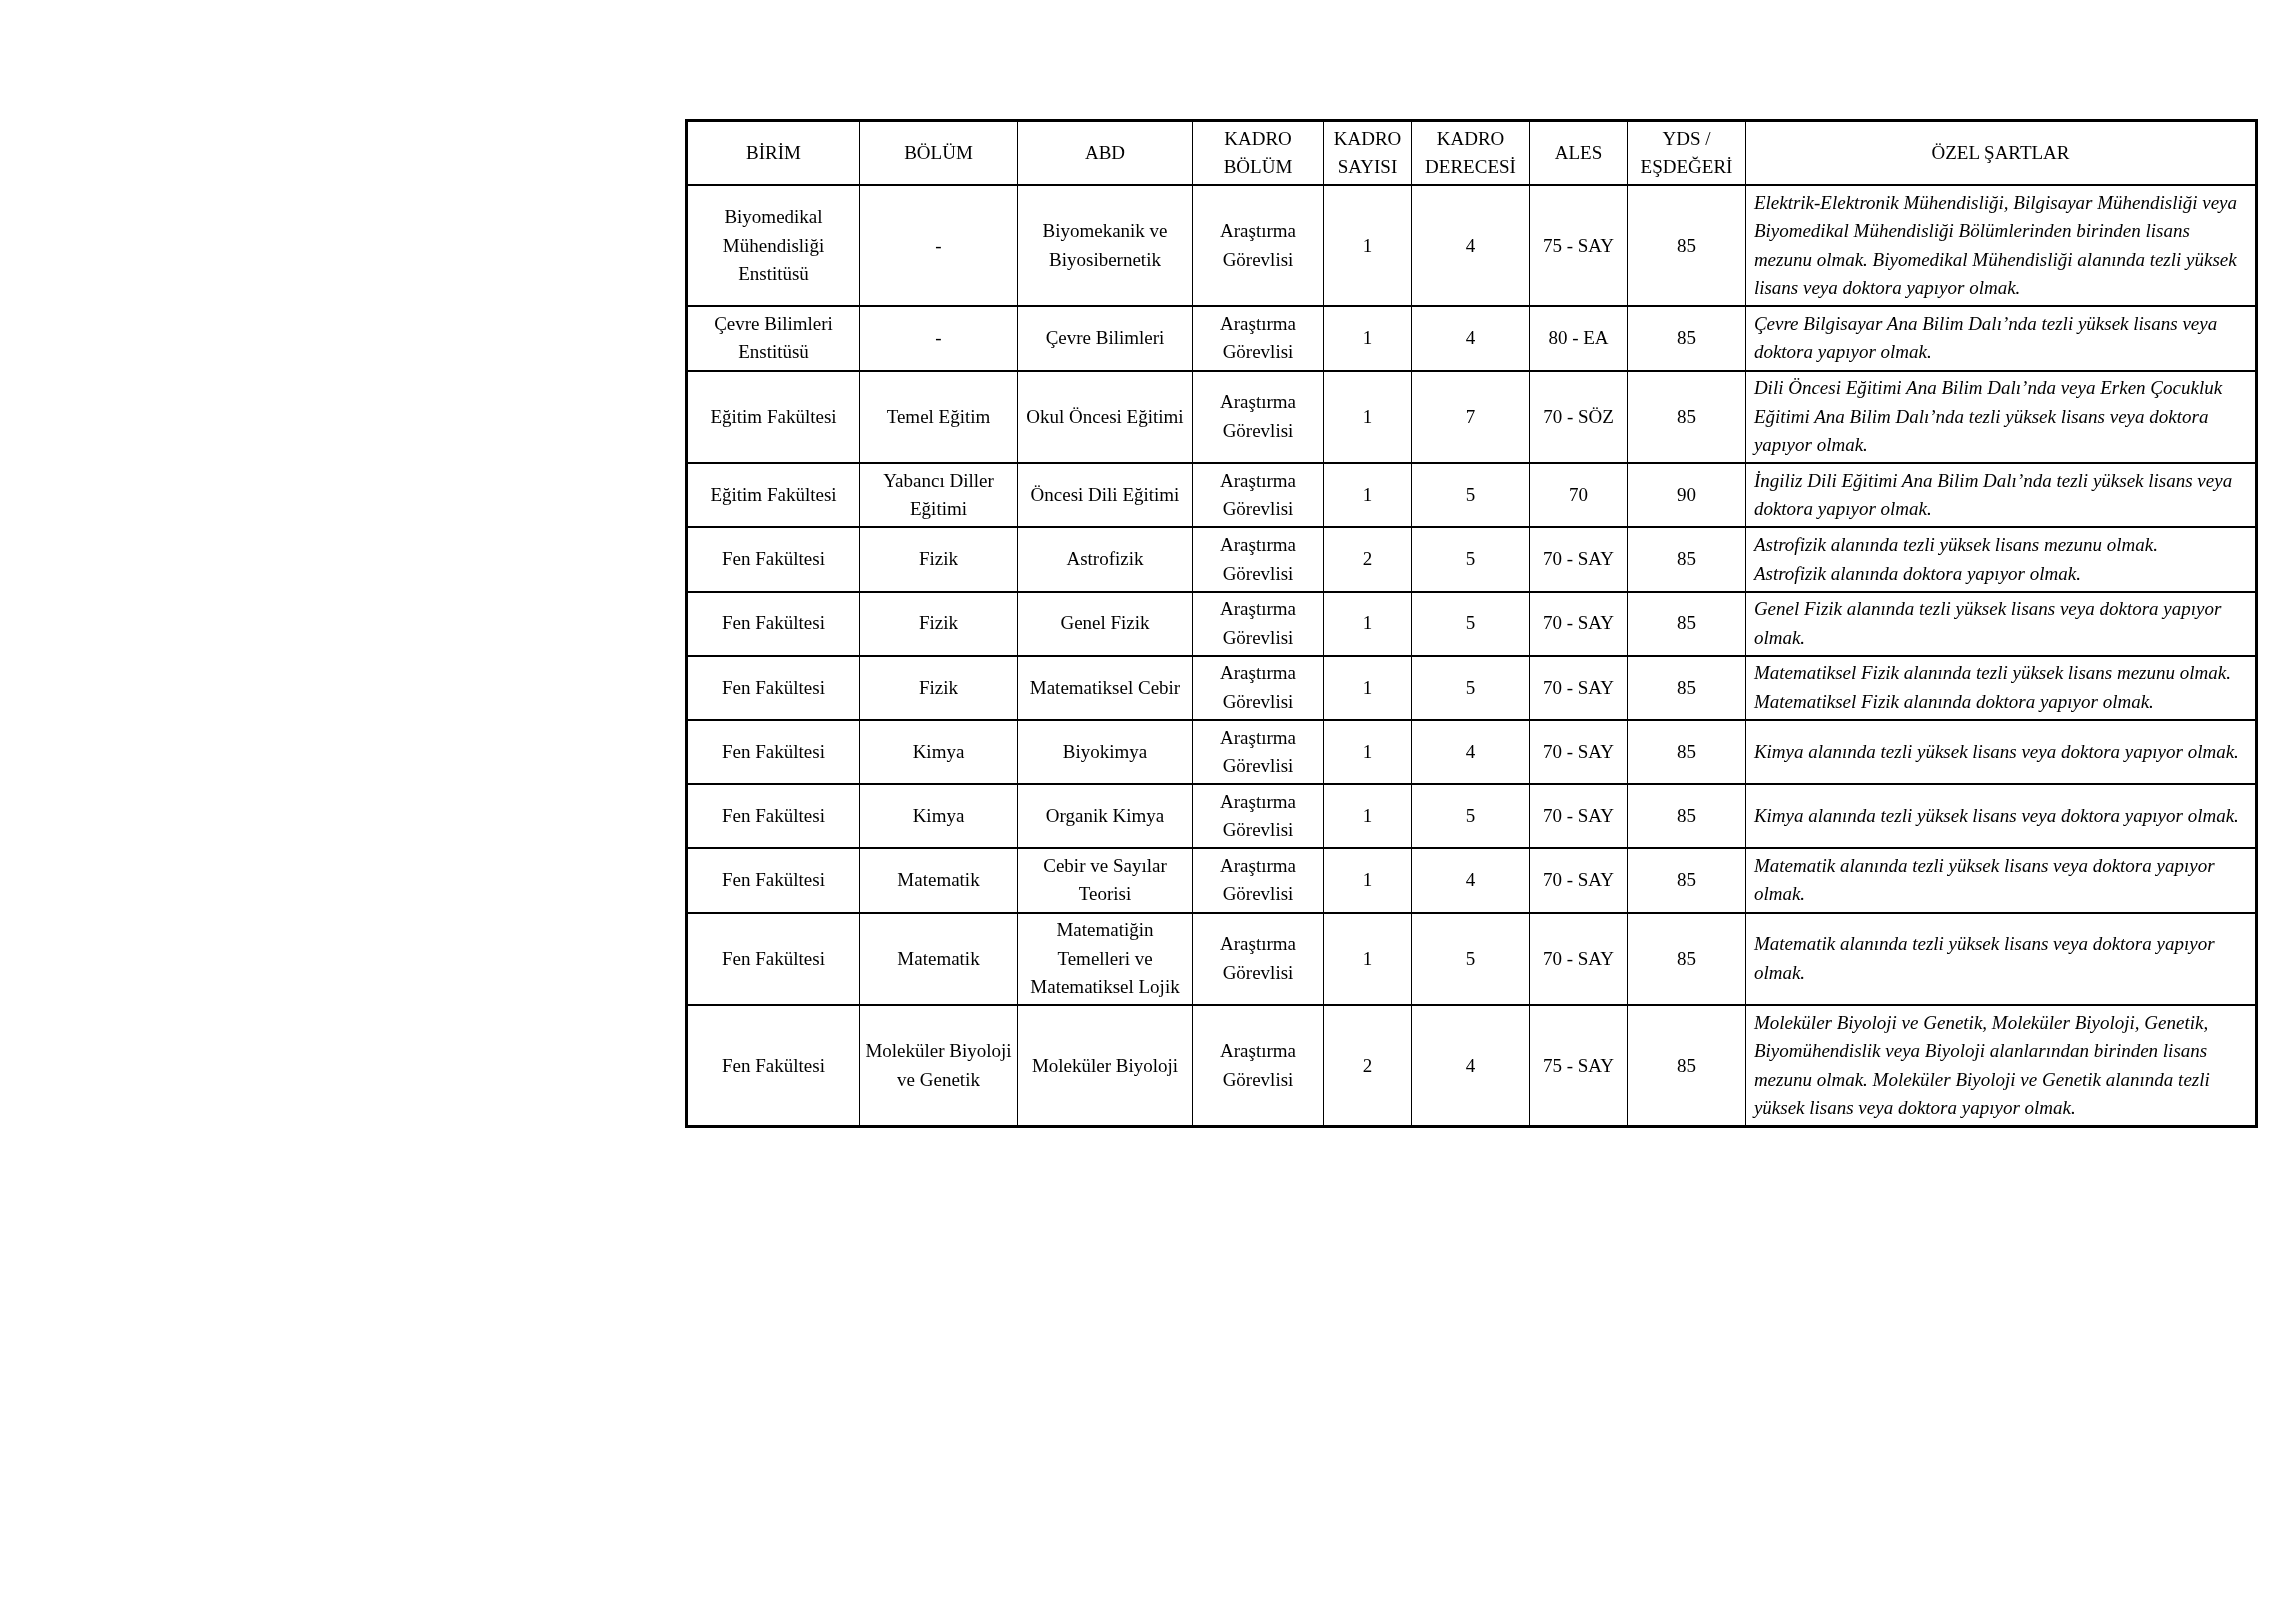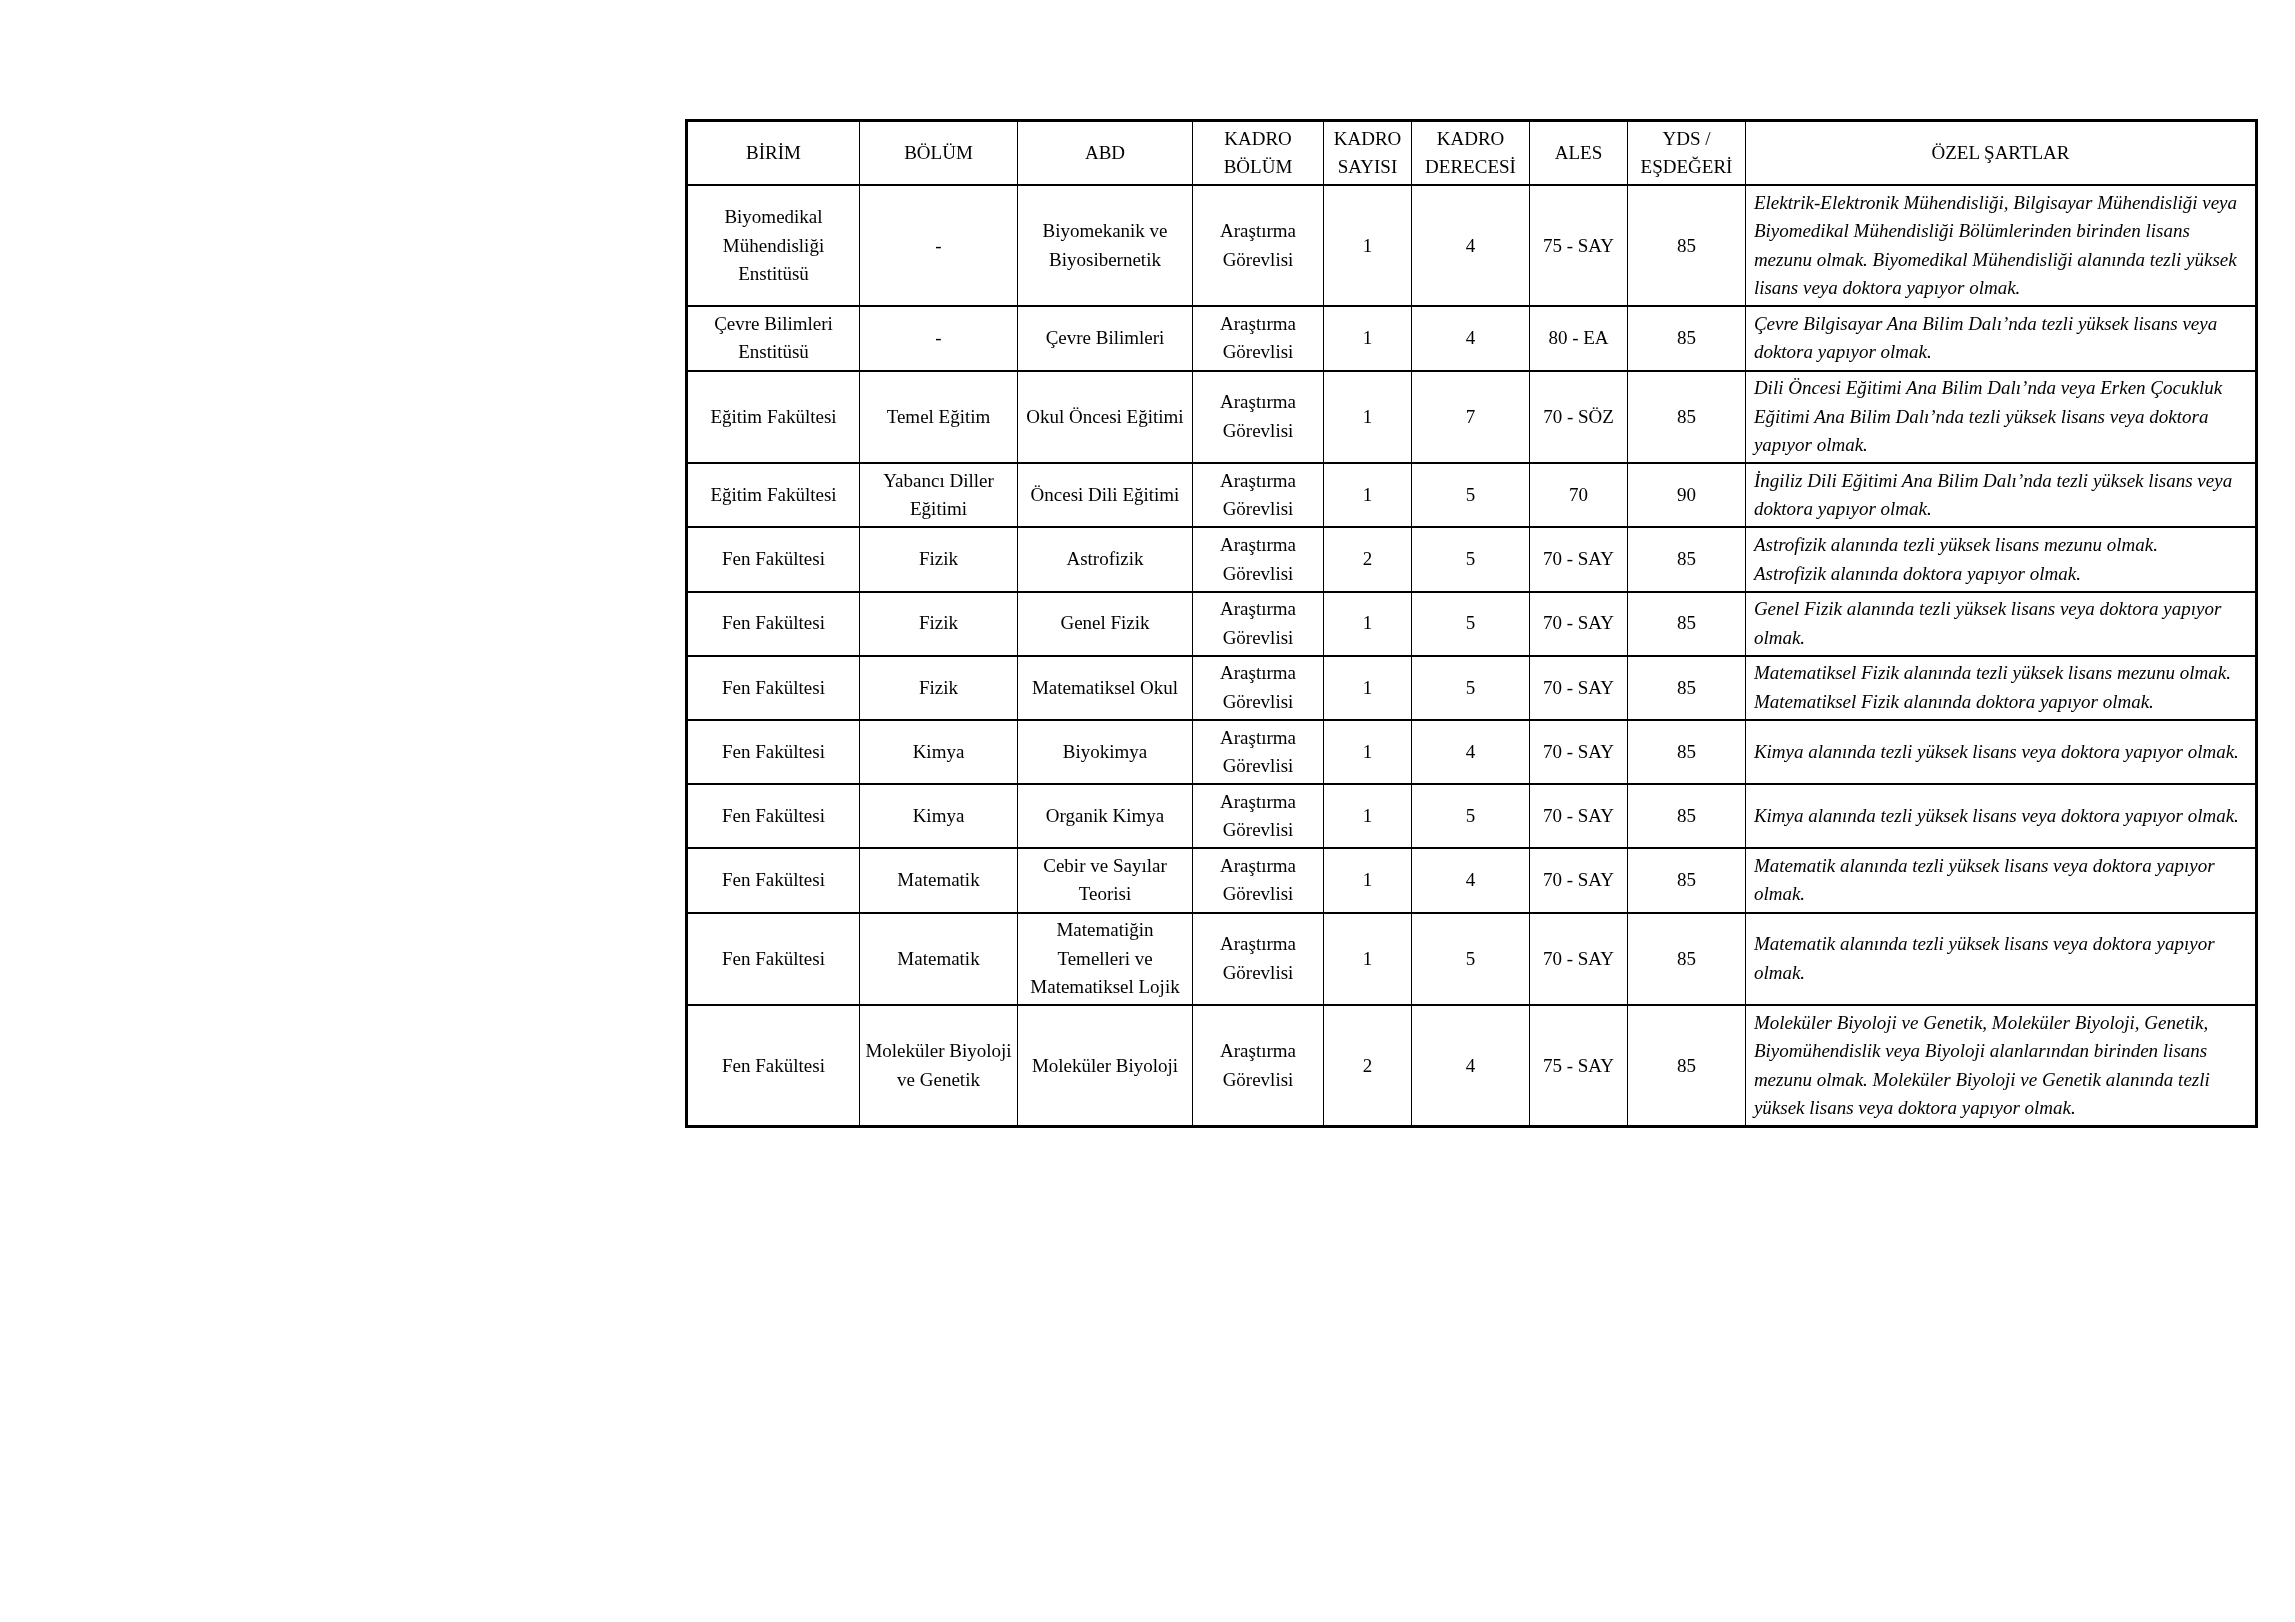--- a/index.html
+++ b/index.html
@@ -147,21 +147,21 @@
     <td class="c-unvan">Araştırma Görevlisi</td>
     <td class="c-sayi">1</td>
     <td class="c-derece">5</td>
     <td class="c-ales">70 - SAY</td>
     <td class="c-yds">85</td>
     <td class="c-ozel">Genel Fizik alanında tezli yüksek lisans veya doktora yapıyor olmak.</td>
   </tr>
         <tr>
     <td class="c-birim">Fen Fakültesi</td>
     <td class="c-bolum">Fizik</td>
-    <td class="c-abd">Matematiksel Okul</td>
+    <td class="c-abd">Matematiksel Cebir</td>
     <td class="c-unvan">Araştırma Görevlisi</td>
     <td class="c-sayi">1</td>
     <td class="c-derece">5</td>
     <td class="c-ales">70 - SAY</td>
     <td class="c-yds">85</td>
     <td class="c-ozel">Matematiksel Fizik alanında tezli yüksek lisans mezunu olmak.
 Matematiksel Fizik alanında doktora yapıyor olmak.</td>
   </tr>
         <tr>
     <td class="c-birim">Fen Fakültesi</td>

